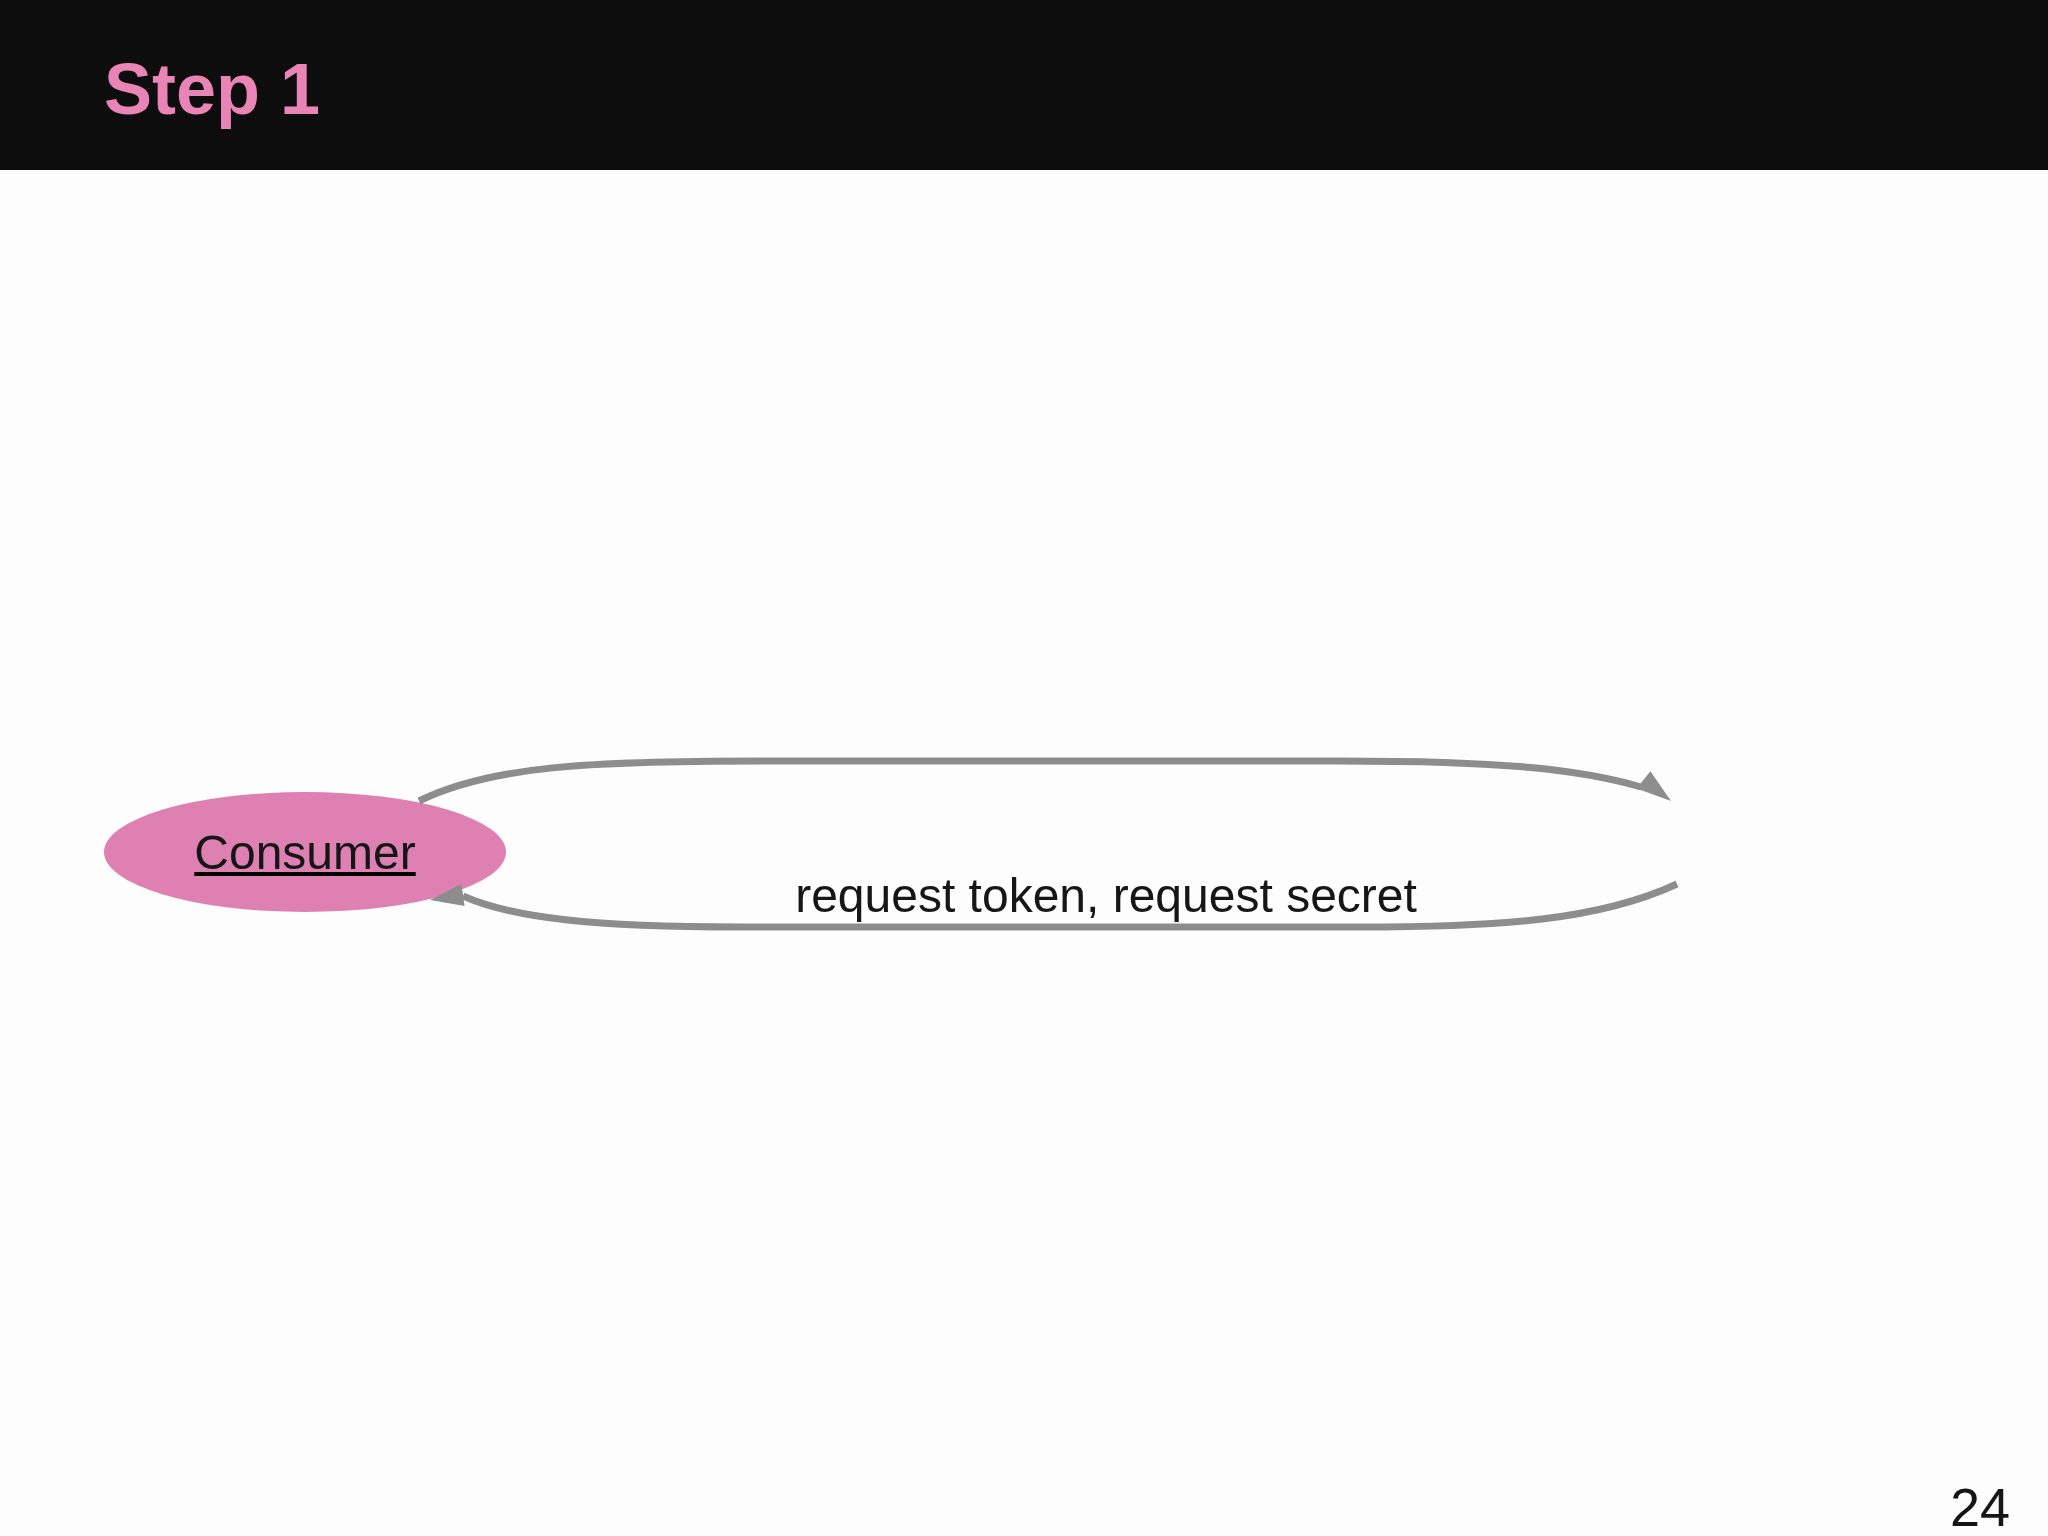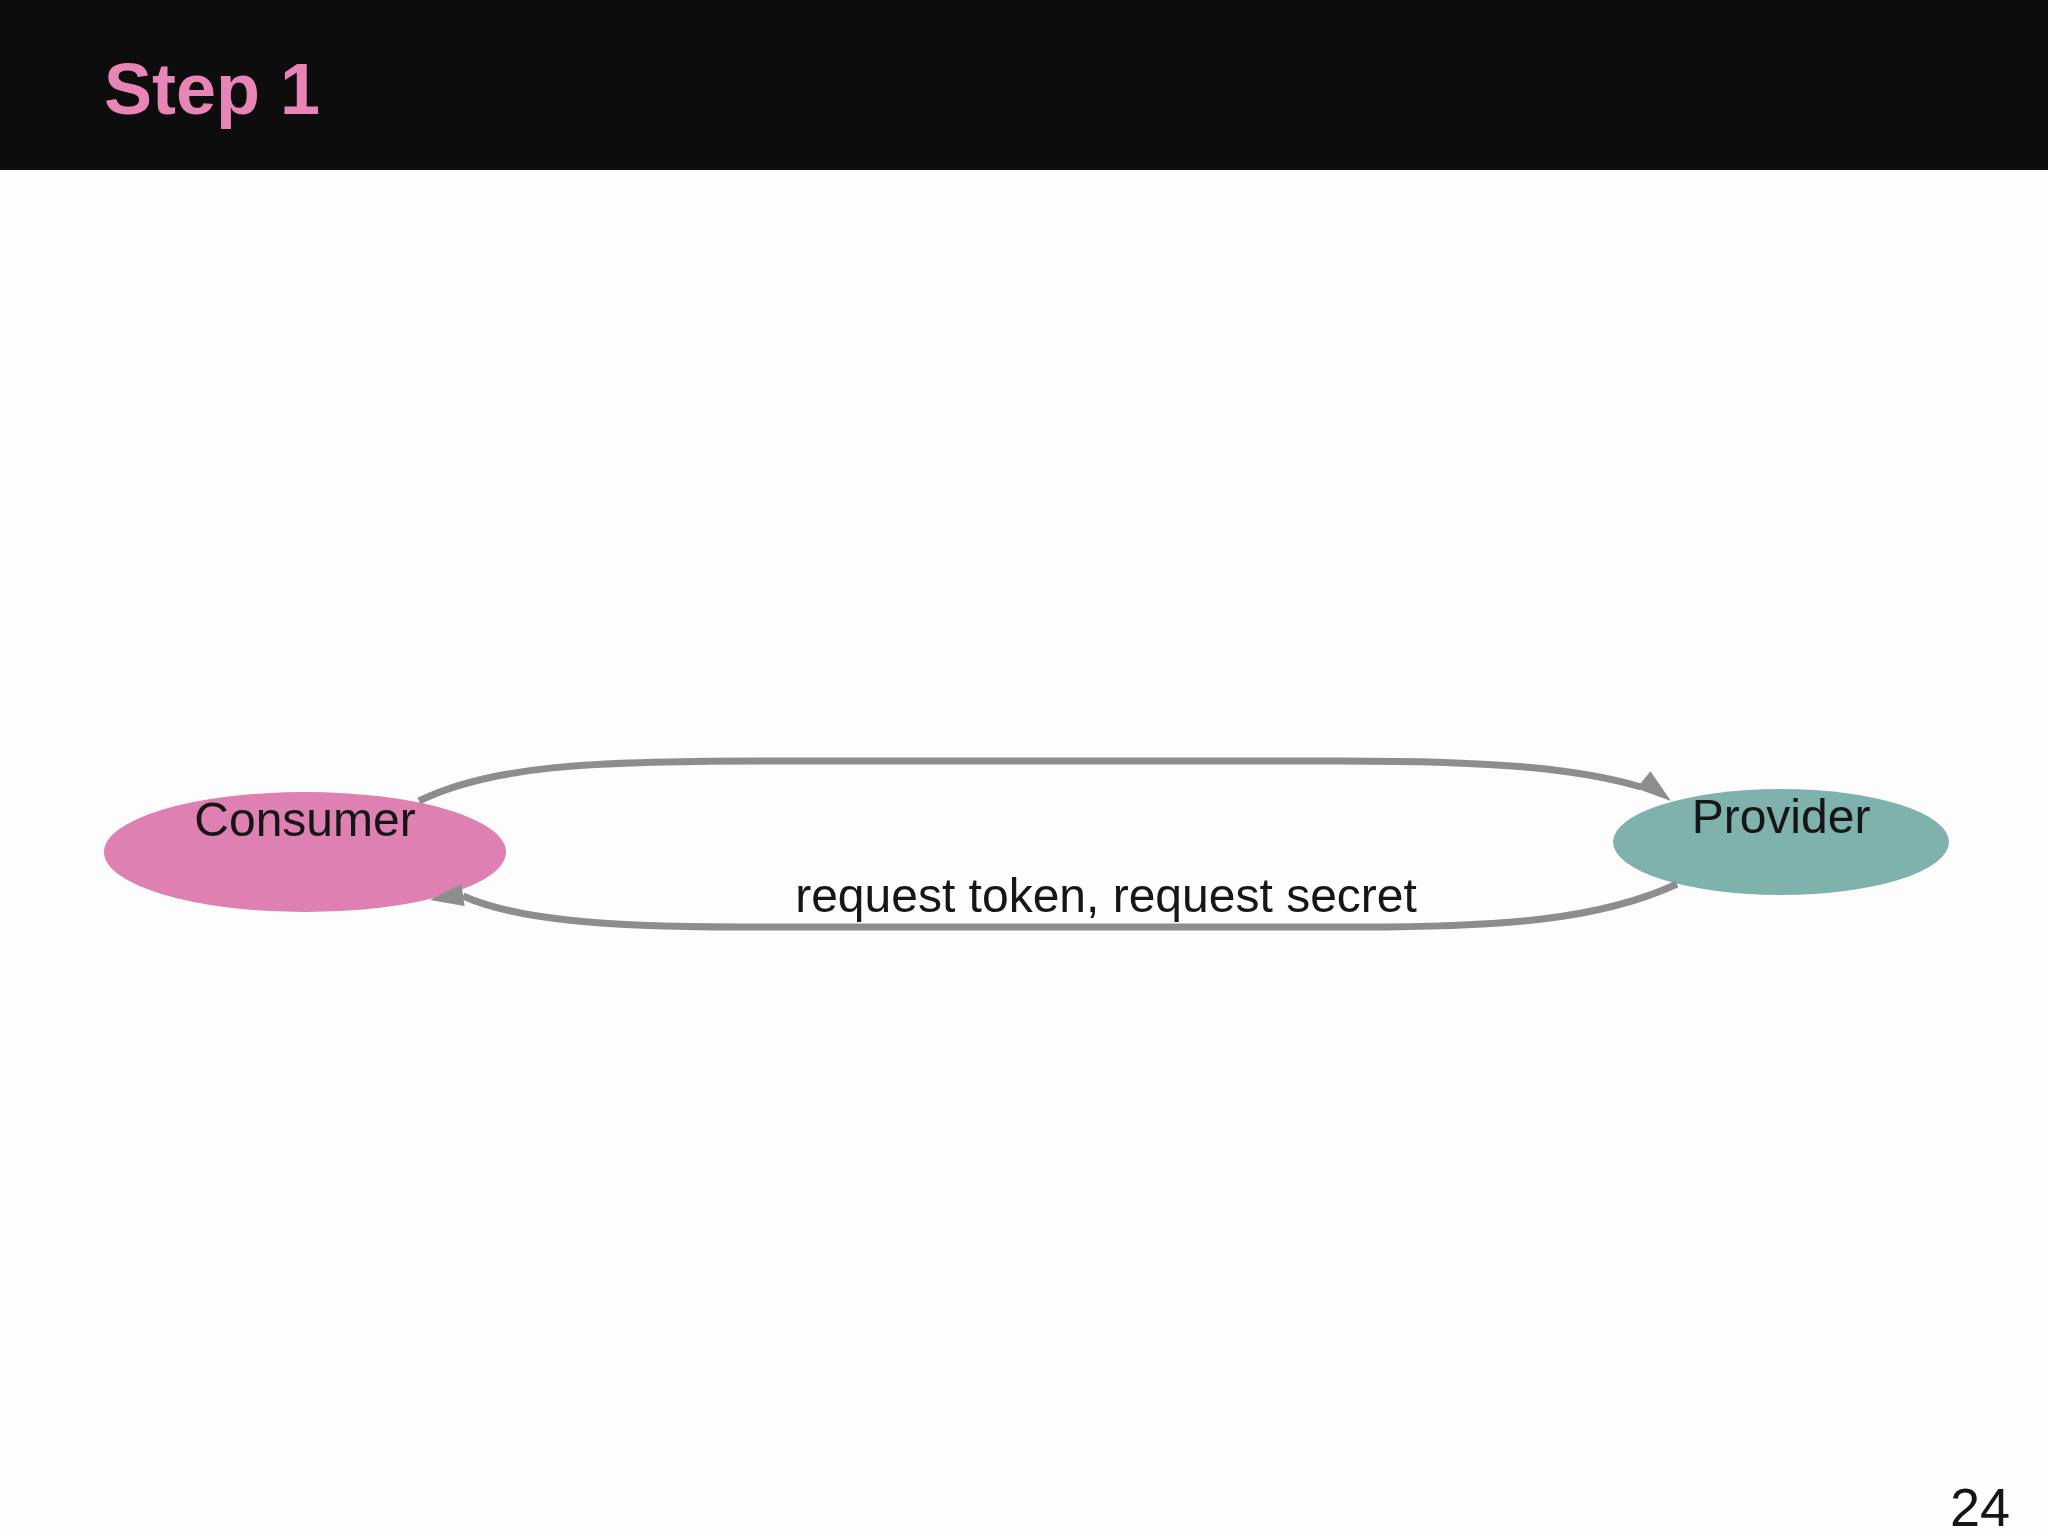--- a/index.html
+++ b/index.html
@@ -54,23 +54,25 @@
     stroke: var(--arrow-color, #8d8d8d);
     stroke-width: 7;
   }
   .arrows-svg .arrowhead {
     fill: var(--arrow-color, #8d8d8d);
     stroke: none;
   }
   .node {
     position: absolute;
     display: flex;
+    align-items: center;
     justify-content: center;
     border-radius: 50%;
     z-index: 1;
+    text-decoration: underline;
   }
   .node-label {
     font-size: 48px;
     color: var(--text-color, #161616);
     white-space: nowrap;
   }
   .node-consumer {
     left: 104px;  top: 622px;   
     width: 402px; height: 120px;
     background: var(--consumer-fill, #de80b1);
@@ -122,23 +124,20 @@
       <g>
         <path class="edge-path" d="M 1677 884 C 1600 920, 1500 927, 1360 927 L 740 927 C 595 927, 512 918, 463 896"></path>
         <polygon class="arrowhead" points="430,900 461.4,884.1 464.6,905.9"></polygon>
       </g>
     </svg>
 
     <div class="node node-consumer">
       <span class="node-label">Consumer</span>
     </div>
 
-    <div class="node node-provider">
-      <span class="node-label">Provider</span>
-    </div>
 
 
     <div class="edge-label edge-label-bottom">request token, request secret</div>
 
   </div>
 
   <div class="page-number">24</div>
 
 </div>
 

